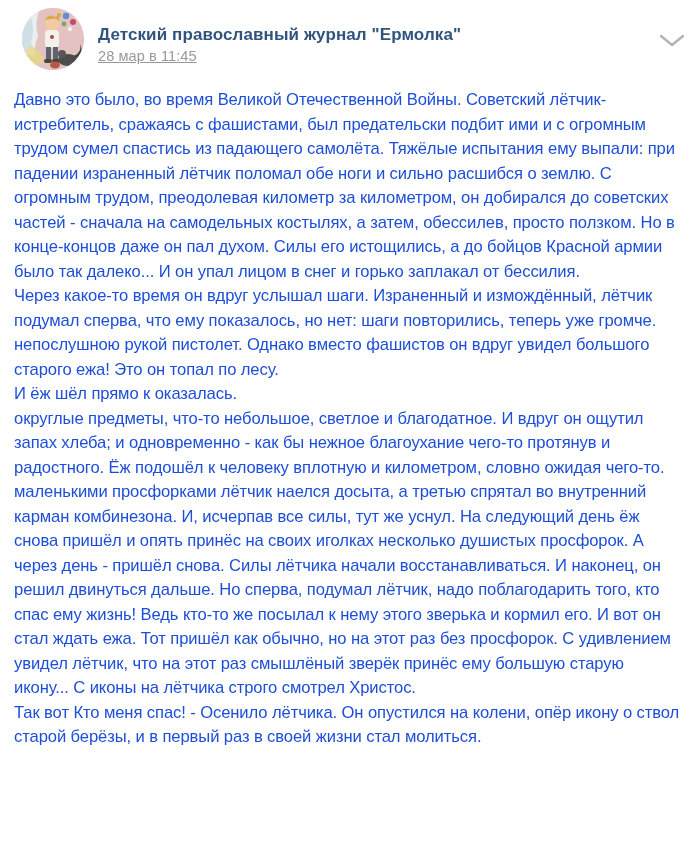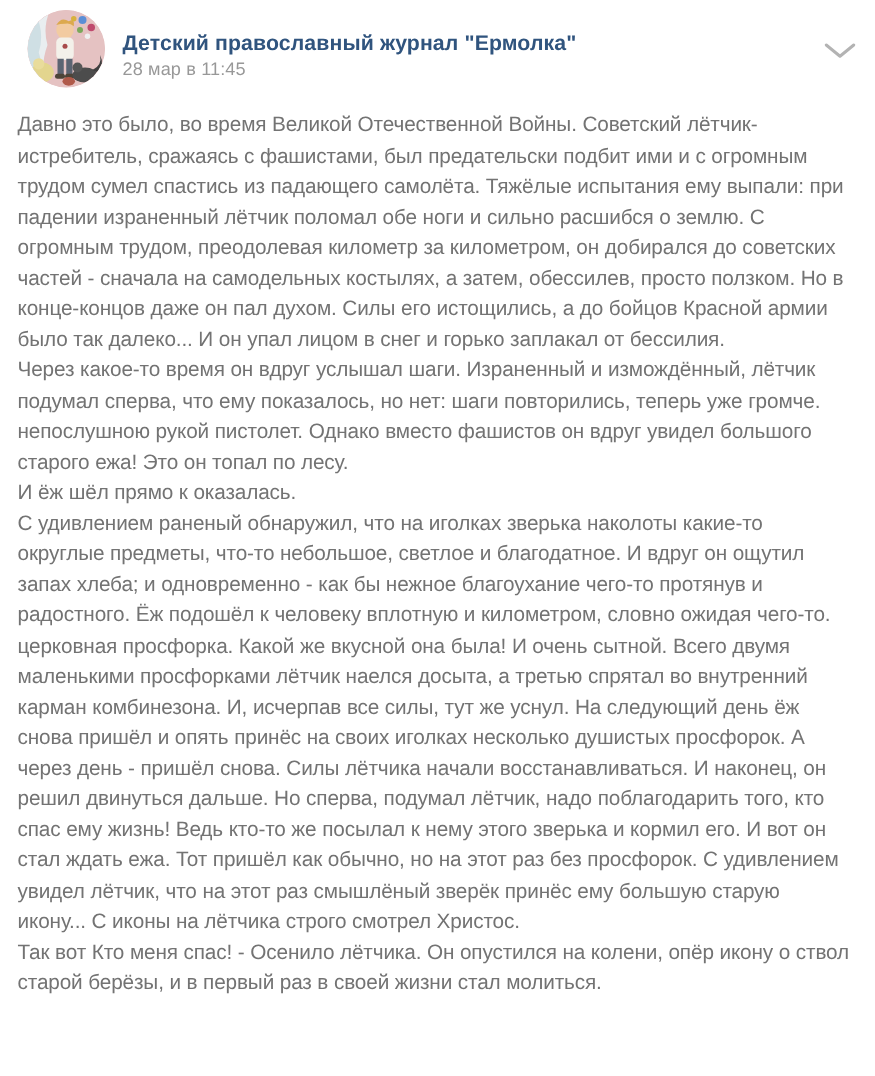--- a/index.html
+++ b/index.html
@@ -22,32 +22,33 @@
   .channel-name {
     position: absolute; left: 98px; top: 25px;
     font-size: 17px; font-weight: 600; color: #30547e;
     text-decoration: none; letter-spacing: 0.1px;
     cursor: pointer; white-space: nowrap;
   }
   .post-date {
     position: absolute; left: 98px; top: 48px;
     font-size: 14.5px; font-weight: 400; color: #989898;
     letter-spacing: 0.1px;
+    text-decoration: underline;
   }
   .menu-btn {
     position: absolute; right: 12px; top: 30px;
     width: 32px; height: 24px;
     background: transparent; border: none; cursor: pointer;
     display: flex; align-items: center; justify-content: center;
   }
 
   
   .post-text {
     position: absolute; left: 14px; top: 88px; right: 6px;
-    color: #737373;
+    color: #1d4ed8;
   }
   .post-text .line {
     display: block;
     font-size: 16.6px;
     line-height: 24.5px;
     white-space: nowrap;
     letter-spacing: -0.1px;
   }
 </style>
 </head>
@@ -119,25 +120,23 @@
       <div class="line">падении израненный лётчик поломал обе ноги и сильно расшибся о землю. С</div>
       <div class="line">огромным трудом, преодолевая километр за километром, он добирался до советских</div>
       <div class="line">частей - сначала на самодельных костылях, а затем, обессилев, просто ползком. Но в</div>
       <div class="line">конце-концов даже он пал духом. Силы его истощились, а до бойцов Красной армии</div>
       <div class="line">было так далеко... И он упал лицом в снег и горько заплакал от бессилия.</div>
       <div class="line">Через какое-то время он вдруг услышал шаги. Израненный и измождённый, лётчик</div>
       <div class="line">подумал сперва, что ему показалось, но нет: шаги повторились, теперь уже громче.</div>
       <div class="line">непослушною рукой пистолет. Однако вместо фашистов он вдруг увидел большого</div>
       <div class="line">старого ежа! Это он топал по лесу.</div>
       <div class="line">И ёж шёл прямо к оказалась.</div>
-      <div class="line">С удивлением раненый обнаружил, что на иголках зверька наколоты какие-то</div>
       <div class="line">округлые предметы, что-то небольшое, светлое и благодатное. И вдруг он ощутил</div>
       <div class="line">запах хлеба; и одновременно - как бы нежное благоухание чего-то протянув и</div>
       <div class="line">радостного. Ёж подошёл к человеку вплотную и километром, словно ожидая чего-то.</div>
-      <div class="line">церковная просфорка. Какой же вкусной она была! И очень сытной. Всего двумя</div>
       <div class="line">маленькими просфорками лётчик наелся досыта, а третью спрятал во внутренний</div>
       <div class="line">карман комбинезона. И, исчерпав все силы, тут же уснул. На следующий день ёж</div>
       <div class="line">снова пришёл и опять принёс на своих иголках несколько душистых просфорок. А</div>
       <div class="line">через день - пришёл снова. Силы лётчика начали восстанавливаться. И наконец, он</div>
       <div class="line">решил двинуться дальше. Но сперва, подумал лётчик, надо поблагодарить того, кто</div>
       <div class="line">спас ему жизнь! Ведь кто-то же посылал к нему этого зверька и кормил его. И вот он</div>
       <div class="line">стал ждать ежа. Тот пришёл как обычно, но на этот раз без просфорок. С удивлением</div>
       <div class="line">увидел лётчик, что на этот раз смышлёный зверёк принёс ему большую старую</div>
       <div class="line">икону... С иконы на лётчика строго смотрел Христос.</div>
       <div class="line">Так вот Кто меня спас! - Осенило лётчика. Он опустился на колени, опёр икону о ствол</div>

